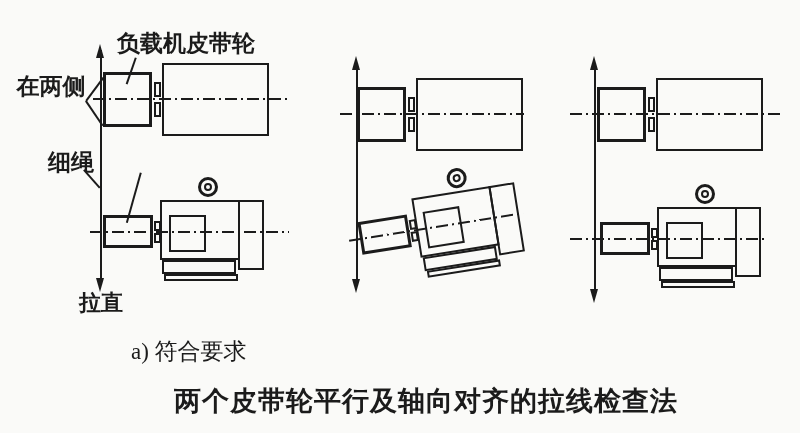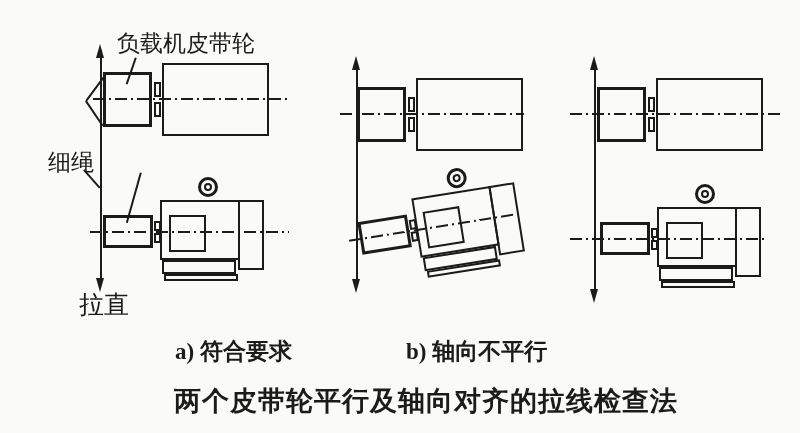--- a/index.html
+++ b/index.html
@@ -24,23 +24,23 @@
   .leader { position:absolute; height:1.6px; background:var(--ln); transform-origin:0 50%; }
 
   .arrow-up, .arrow-down { position:absolute; width:0; height:0;
     border-left:4.5px solid transparent; border-right:4.5px solid transparent; }
   .arrow-up   { border-bottom:14px solid var(--ln); }
   .arrow-down { border-top:14px solid var(--ln); }
 
   .circle { position:absolute; border-radius:50%; box-sizing:border-box; border:3.5px solid var(--ln); background:var(--bg); }
   .circle.inner { border-width:2.5px; background:transparent; }
 
-  .lbl { position:absolute; font-weight:400; font-size:23px; line-height:1.12; white-space:nowrap; }
+  .lbl { position:absolute; font-weight:700; font-size:23px; line-height:1.12; white-space:nowrap; }
   .lbl.center { text-align:center; white-space:normal; }
-  .caption { position:absolute; top:336px; font-weight:700; font-size:23px; white-space:nowrap;margin-left:44px; }
+  .caption { position:absolute; top:336px; font-weight:400; font-size:23px; white-space:nowrap; }
   .title { position:absolute; top:383px; left:50px; width:752px; text-align:center;
            font-weight:700; font-size:27px; letter-spacing:1px; }
 </style>
 </head>
 <body>
 
 <div class="scene">
 
   <div class="vline" style="left:100px;top:50px;height:230px"></div>
   <div class="arrow-up" style="left:96px;top:44px"></div>
@@ -121,21 +121,21 @@
   </div>
 
   <div class="leader" style="left:136px;top:57px;width:27.5px;transform:rotate(109.1deg)"></div>
   <div class="leader" style="left:86px;top:100px;width:28.6px;transform:rotate(-53.5deg)"></div>
   <div class="leader" style="left:86px;top:100px;width:30.2px;transform:rotate(55.8deg)"></div>
   <div class="leader" style="left:84px;top:169px;width:24.1px;transform:rotate(48.4deg)"></div>
   <div class="leader" style="left:141px;top:172px;width:51.9px;transform:rotate(105.6deg)"></div>
 
   <div class="lbl" style="left:117px;top:31px">负载机皮带轮</div>
   <div class="lbl center" style="left:15px;top:74px;width:72px">
+    <div>在两侧</div>
   </div>
   <div class="lbl" style="left:48px;top:150px">细绳</div>
-  <div class="lbl" style="left:79px;top:291px;font-size:25px">拉直</div>
+  <div class="lbl" style="left:79px;top:291px;font-size:22px">拉直</div>
 
   <div class="caption" style="left:131px">a) 符合要求</div>
-  <div class="caption" style="left:362px">b) 轴向不平行</div>
   <div class="title">两个皮带轮平行及轴向对齐的拉线检查法</div>
 
 </div>
 
 </body></html>

